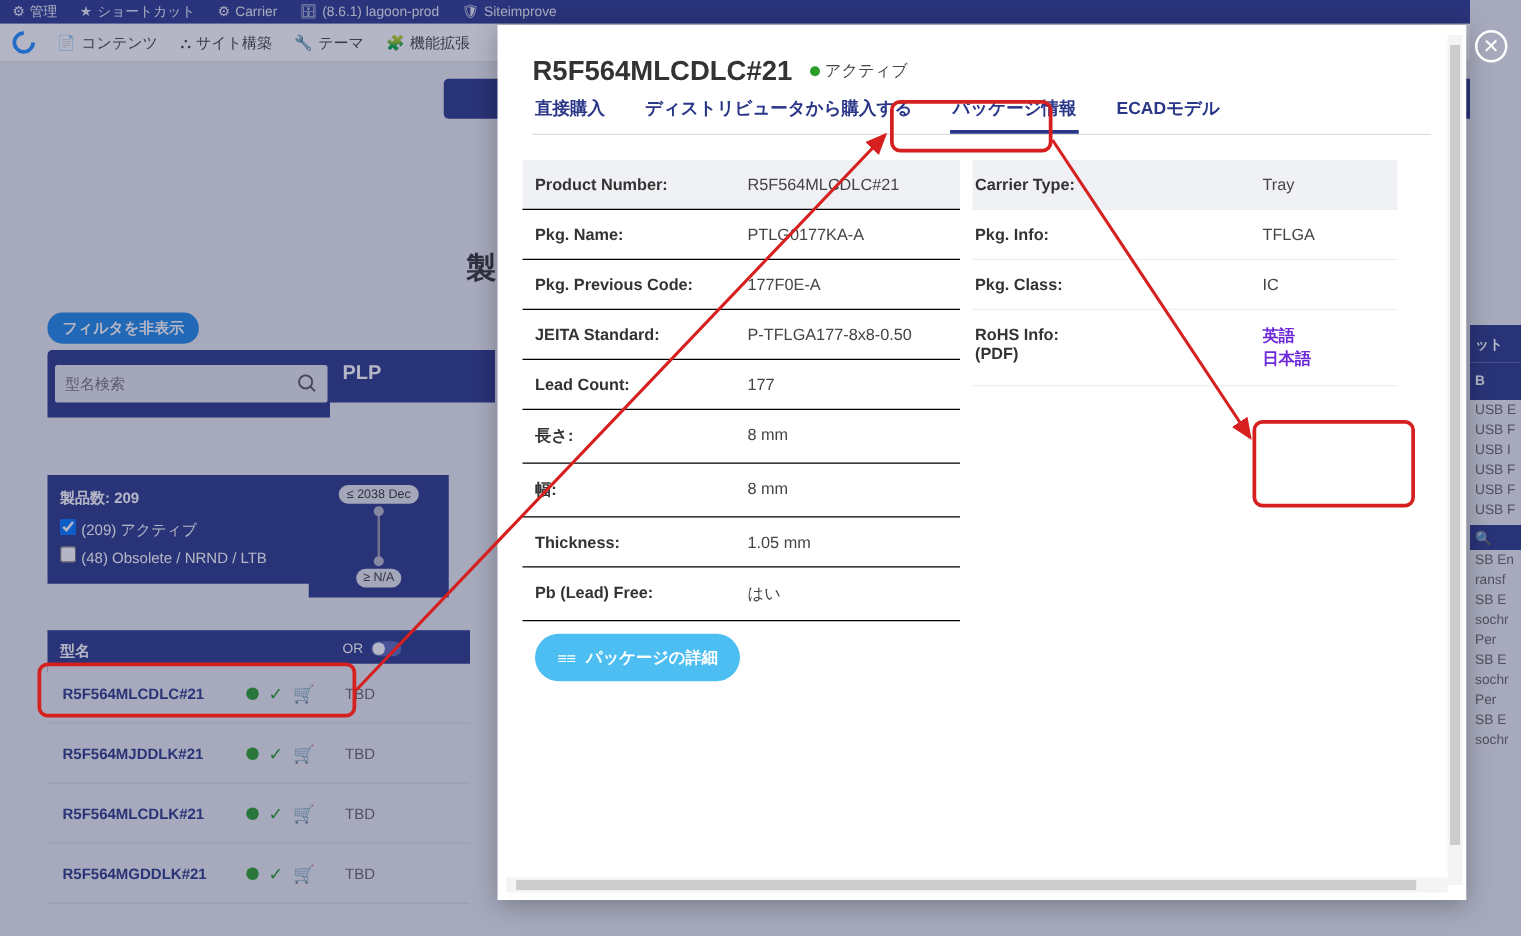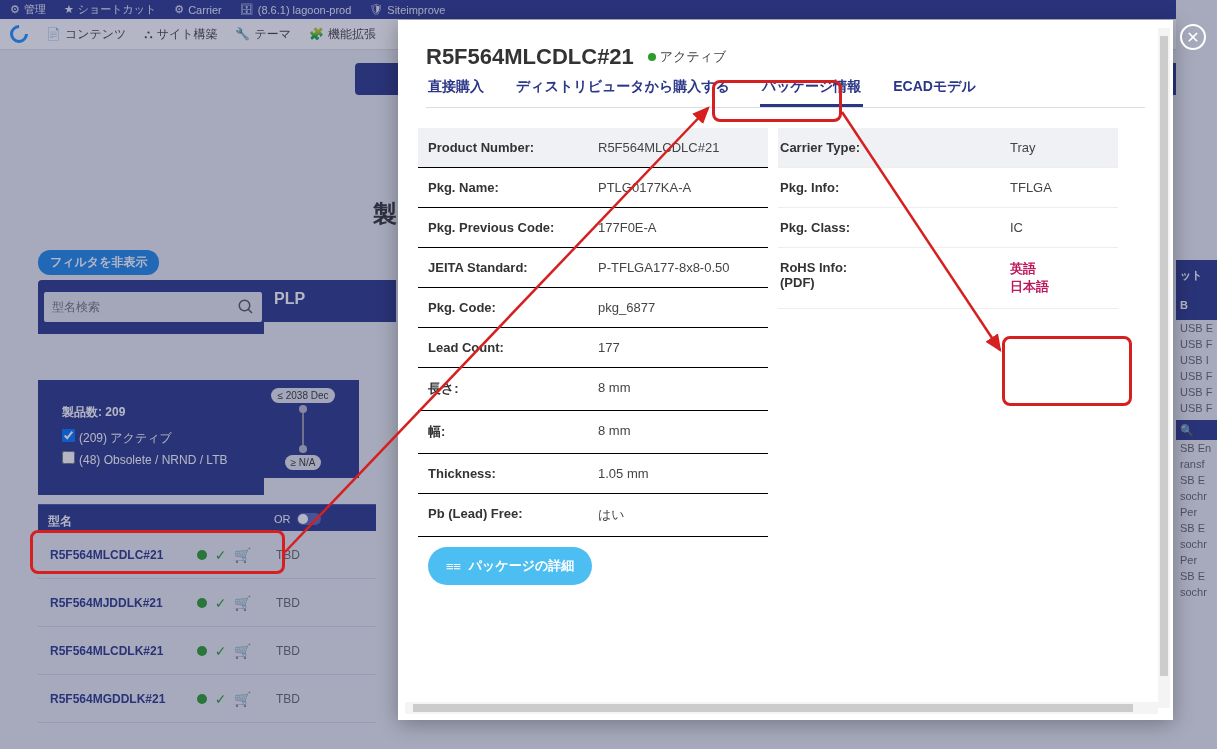--- a/index.html
+++ b/index.html
@@ -10,21 +10,21 @@
 .navbar .logo{width:18px;height:18px;border:3px solid #1f8fff;border-radius:50%;border-top-color:transparent;transform:rotate(45deg)}
 .navbar .item{display:flex;align-items:center;gap:4px}
 .bluebtn{position:absolute;left:355px;top:63px;width:825px;height:32px;background:#2a3687;border-radius:4px}
 .title{position:absolute;left:373px;top:198px;font-size:24px;font-weight:bold;color:#333}
 .filterpill{position:absolute;left:38px;top:250px;background:#1e87e8;color:#fff;font-size:12px;padding:4px 12px;border-radius:12px;font-weight:bold}
 .searchrow{position:absolute;left:38px;top:280px;width:226px;height:54px;background:#2a3687;border-radius:4px 0 0 0;display:flex;align-items:center;padding:6px}
 .searchrow input{flex:1;height:30px;border:none;border-radius:2px;padding:0 8px;background:#e7e9ef;font-size:12px}
 .searchrow .mag{width:24px;height:24px;color:#666;display:flex;align-items:center;justify-content:center;margin-left:-28px}
 .bluecol{position:absolute;left:264px;top:280px;width:112px;height:42px;background:#2a3687;color:#fff;font-size:16px;font-weight:bold;padding:10px}
 .bluecol2{position:absolute;left:376px;top:280px;width:20px;height:42px;background:#2a3687}
-.filterbox{position:absolute;left:38px;top:380px;width:226px;background:#2a3687;color:#fff;font-size:12px;padding:24px}
+.filterbox{position:absolute;left:38px;top:380px;width:226px;background:#2a3687;color:#fff;font-size:12px;padding:10px}
 .filterbox .h{font-weight:bold;margin-bottom:8px}
 .filterbox label{display:block;margin:4px 0;font-size:12px}
 .filterbox input[type=checkbox]{margin-right:4px}
 .slidercol{position:absolute;left:247px;top:380px;width:112px;background:#2a3687;padding:8px;display:flex;flex-direction:column;align-items:center;gap:6px}
 .pill{background:#e7e9ef;color:#333;font-size:10px;padding:2px 6px;border-radius:10px}
 .vline{width:2px;height:40px;background:#99a;border-radius:1px;position:relative}
 .vline::before,.vline::after{content:"";position:absolute;left:-3px;width:8px;height:8px;background:#bbc;border-radius:50%}
 .vline::before{top:-4px}.vline::after{bottom:-4px}
 .hdr2{position:absolute;left:38px;top:504px;width:226px;background:#2a3687;color:#fff;font-size:12px;font-weight:bold;padding:8px 10px;border-top:1px solid #4a58a9}
 .hdr2b{position:absolute;left:264px;top:504px;width:112px;background:#2a3687;color:#fff;font-size:11px;padding:8px 10px;border-top:1px solid #4a58a9;display:flex;align-items:center;gap:6px}
@@ -54,21 +54,21 @@
 .kv .r{display:flex;padding:12px 10px;border-bottom:1px solid #000000;font-size:13px}
 .kv .r:nth-child(even){}
 .kv .r.head{background:#f0f1f4}
 .kv .k{flex:0 0 170px;font-weight:bold;color:#333}
 .kv .v{color:#444}
 .kv2{flex:0 0 340px}
 .kv2 .r{display:flex;padding:12px 2px;border-bottom:1px solid #eee;font-size:13px}
 .kv2 .r.head{background:#f0f1f4}
 .kv2 .k{flex:0 0 230px;font-weight:bold;color:#333}
 .kv2 .v{color:#444}
-.kv2 .link{color:#be185d;font-weight:bold;display:block}
+.kv2 .link{color:#6d28d9;font-weight:bold;display:block}
 .detailbtn{margin:10px 0 0 10px;display:inline-flex;align-items:center;gap:10px;background:#4dbef2;color:#fff;font-size:13px;font-weight:bold;padding:10px 18px;border-radius:20px;border:none;cursor:pointer}
 .detailbtn .ic{letter-spacing:-2px}
 .rightstrip{position:absolute;left:1176px;top:0;width:41px;height:749px;background:#ecedf2;font-size:11px;color:#666;padding-top:260px}
 .rightstrip div{padding:2px 4px;white-space:nowrap;overflow:hidden}
 .rs-blue{background:#2a3687;color:#fff;height:30px;display:flex;align-items:center;padding:0 4px;font-weight:bold}
 svg.arrow{position:absolute;pointer-events:none;z-index:20}
 .scrollbar-h{position:absolute;left:405px;bottom:35px;width:753px;height:12px;background:#f4f4f4;display:flex;align-items:center}
 .scrollbar-h .thumb{width:720px;height:8px;background:#ccc;margin-left:8px}
 .scrollbar-v{position:absolute;right:47px;top:28px;width:12px;height:680px;background:#f4f4f4}
 .scrollbar-v .thumb{width:8px;height:640px;background:#ccc;margin:8px auto}
@@ -243,24 +243,20 @@
         </div>
       <div class="r">
           <span class="k">Pkg. Previous Code:</span>
           <span class="v">177F0E-A</span>
         </div>
       <div class="r">
           <span class="k">JEITA Standard:</span>
           <span class="v">P-TFLGA177-8x8-0.50</span>
         </div>
       <div class="r">
-          <span class="k">Pkg. Code:</span>
-          <span class="v">pkg_6877</span>
-        </div>
-      <div class="r">
           <span class="k">Lead Count:</span>
           <span class="v">177</span>
         </div>
       <div class="r">
           <span class="k">長さ:</span>
           <span class="v">8 mm</span>
         </div>
       <div class="r">
           <span class="k">幅:</span>
           <span class="v">8 mm</span>

